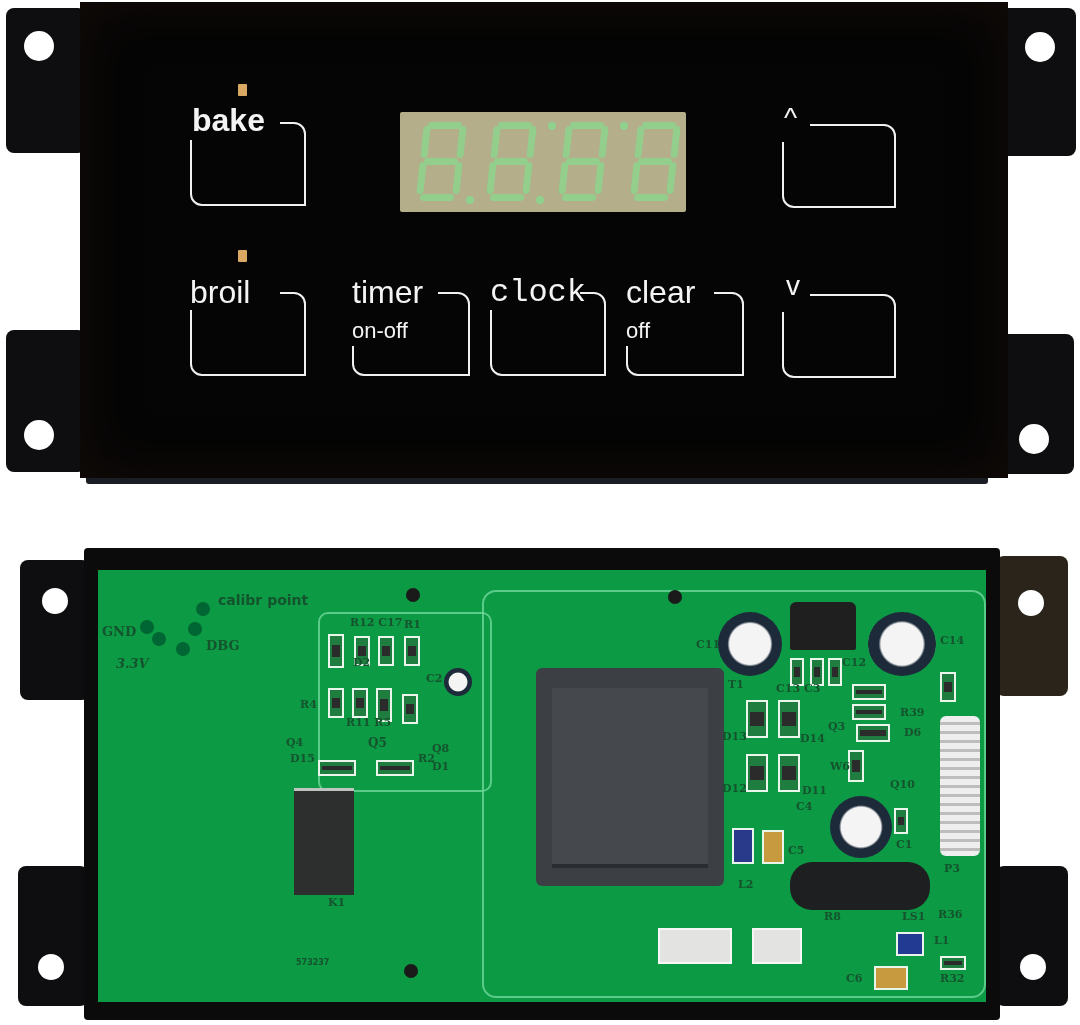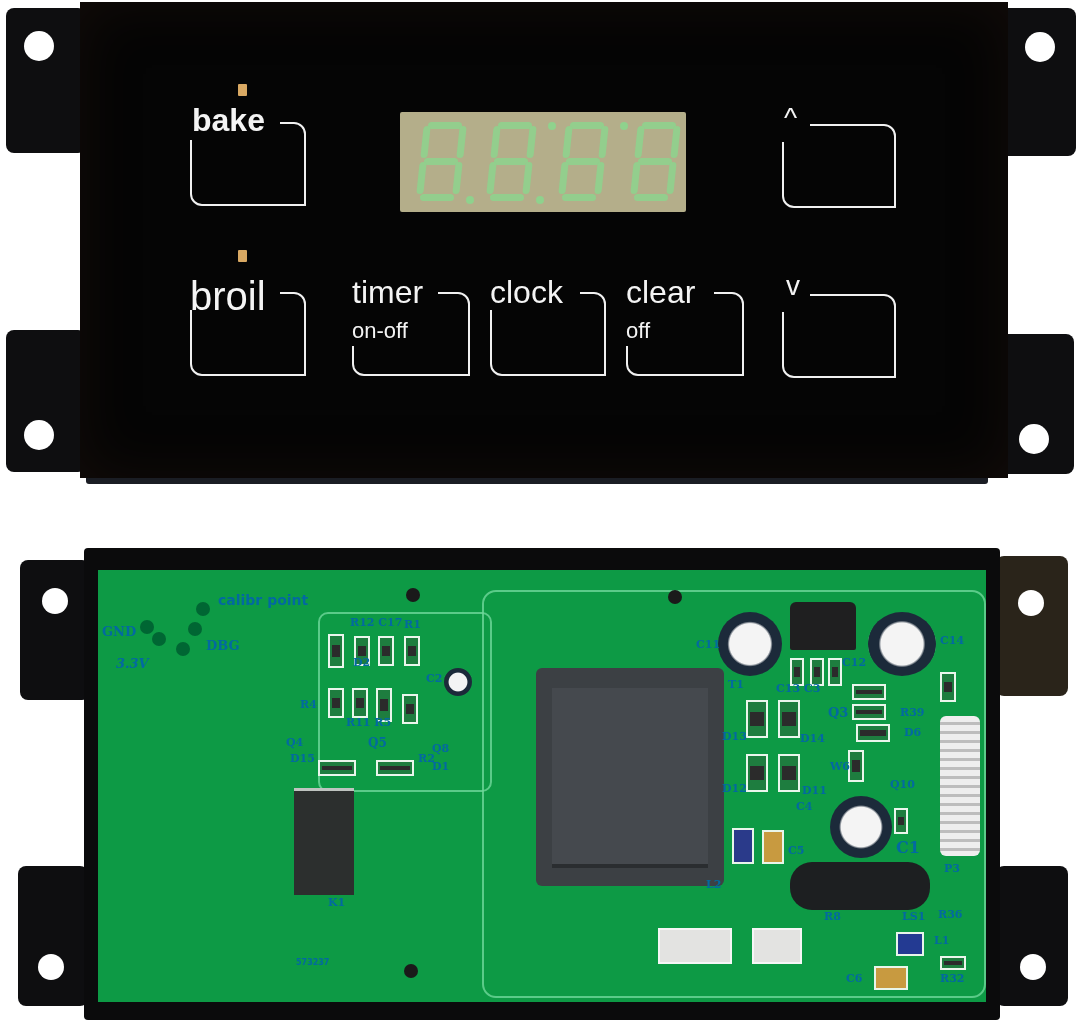--- a/index.html
+++ b/index.html
@@ -23,21 +23,21 @@
   .digit{position:absolute;top:10px;width:50px;height:80px;}
   .seg{position:absolute;background:#8fd28d;opacity:.9;}
   .seg.h{width:34px;height:7px;border-radius:4px;}
   .seg.v{width:7px;height:32px;border-radius:4px;transform:skewX(-6deg);}
   .dp{position:absolute;width:8px;height:8px;border-radius:50%;background:#8fd28d;}
 
   
   .housing{position:absolute;left:84px;top:548px;width:916px;height:472px;background:#0b0b0c;border-radius:4px;}
   .pcb{position:absolute;left:98px;top:570px;width:888px;height:432px;background:#0d9a45;}
   .pcb-zone{position:absolute;border:2px solid #6fd79a;border-radius:10px;opacity:.8;}
-  .silk{position:absolute;color:#0369a1;font-family:"DejaVu Serif",serif;font-weight:bold;font-size:13px;white-space:nowrap;}
+  .silk{position:absolute;color:#14532d;font-family:"DejaVu Serif",serif;font-weight:bold;font-size:13px;white-space:nowrap;}
   .silk.sans{font-family:"DejaVu Sans",sans-serif;font-weight:bold;font-size:14px;}
   .via{position:absolute;border-radius:50%;background:#063;}
   .pad{position:absolute;background:#e2e7e3;border:2px solid #e8f5ea;}
   .smd{position:absolute;border:2px solid #eaf6ec;background:#1e7d3f;}
   .smd i{position:absolute;left:2px;right:2px;top:30%;bottom:30%;background:#2b2b2b;display:block;}
   .cap{position:absolute;border-radius:50%;background:radial-gradient(circle at 50% 50%,#f4f4f4 0 45%,#1c2a3a 50% 72%,#c7ced6 74% 100%);}
   .transformer{position:absolute;left:536px;top:668px;width:188px;height:218px;background:#3c4044;border-radius:6px;}
   .transformer .inner{position:absolute;left:16px;top:20px;width:156px;height:176px;background:#45494e;box-shadow:0 4px 0 #2a2d30;}
   .relay{position:absolute;left:294px;top:788px;width:60px;height:104px;background:#2c2f2e;border-top:3px solid #bfc4c0;}
   .buzzer{position:absolute;left:790px;top:862px;width:140px;height:48px;background:#1d1f21;border-radius:22px;}
@@ -67,35 +67,35 @@
 
   <div class="key" style="left:188px;top:100px;width:120px;height:106px;text-align:center;">
     <div class="frame" style="left:2px;top:22px;width:112px;height:80px;"></div>
     <div class="gapmask" style="left:0;top:10px;width:92px;height:30px;"></div>
     <span class="lbl" style="left:4px;top:2px;font-size:32px;font-weight:bold;">bake</span>
   </div>
 
   <div class="key" style="left:188px;top:270px;width:120px;height:106px;">
     <div class="frame" style="left:2px;top:22px;width:112px;height:80px;"></div>
     <div class="gapmask" style="left:0;top:10px;width:92px;height:30px;"></div>
-    <span class="lbl" style="left:2px;top:4px;font-size:40px;">broil</span>
+    <span class="lbl" style="left:2px;top:4px;font-size:32px;">broil</span>
   </div>
 
   <div class="key" style="left:350px;top:270px;width:122px;height:106px;">
     <div class="frame" style="left:2px;top:22px;width:114px;height:80px;"></div>
     <div class="gapmask" style="left:0;top:10px;width:88px;height:30px;"></div>
     <div class="gapmask" style="left:0;top:40px;width:82px;height:36px;"></div>
     <span class="lbl" style="left:2px;top:4px;font-size:32px;">timer</span>
     <span class="sub" style="left:2px;top:48px;">on-off</span>
   </div>
 
   <div class="key" style="left:488px;top:270px;width:120px;height:106px;">
     <div class="frame" style="left:2px;top:22px;width:112px;height:80px;"></div>
     <div class="gapmask" style="left:0;top:10px;width:92px;height:30px;"></div>
-    <span class="lbl" style="left:2px;top:4px;font-size:32px;">clock</span>
+    <span class="lbl" style="left:2px;top:4px;font-size:32px;font-family:Liberation Mono, monospace;">clock</span>
   </div>
 
   <div class="key" style="left:624px;top:270px;width:122px;height:106px;">
     <div class="frame" style="left:2px;top:22px;width:114px;height:80px;"></div>
     <div class="gapmask" style="left:0;top:10px;width:90px;height:30px;"></div>
     <div class="gapmask" style="left:0;top:40px;width:40px;height:36px;"></div>
     <span class="lbl" style="left:2px;top:4px;font-size:32px;">clear</span>
     <span class="sub" style="left:2px;top:48px;">off</span>
   </div>
 
@@ -285,35 +285,35 @@
       <i></i>
     </div>
   <div class="smd" style="left:940px;top:672px;width:12px;height:26px;">
       <i></i>
     </div>
   <div class="smd" style="left:848px;top:750px;width:12px;height:28px;">
       <i></i>
     </div>
   <span class="silk" style="left:900px;top:706px;font-size:11px;">R39</span>
   <span class="silk" style="left:904px;top:726px;font-size:11px;">D6</span>
-  <span class="silk" style="left:828px;top:705px;font-size:13px;text-align:right;">Q3</span>
+  <span class="silk" style="left:828px;top:720px;font-size:11px;text-align:right;">Q3</span>
   <span class="silk" style="left:830px;top:760px;font-size:11px;">W6</span>
   <span class="silk" style="left:890px;top:778px;font-size:11px;">Q10</span>
   <div class="smd" style="left:894px;top:808px;width:10px;height:22px;">
       <i></i>
     </div>
-  <span class="silk" style="left:896px;top:838px;font-size:16px;">C1</span>
+  <span class="silk" style="left:896px;top:838px;font-size:11px;">C1</span>
 
   <div class="coil"></div>
   <span class="silk" style="left:944px;top:862px;font-size:11px;">P3</span>
 
   <div class="pad" style="left:732px;top:828px;width:18px;height:32px;background:#2a3a8a;"></div>
   <div class="pad" style="left:762px;top:830px;width:18px;height:30px;background:#c89a40;"></div>
   <span class="silk" style="left:788px;top:844px;font-size:11px;">C5</span>
-  <span class="silk" style="left:706px;top:878px;font-size:11px;">L2</span>
+  <span class="silk" style="left:738px;top:878px;font-size:11px;">L2</span>
 
   <div class="buzzer"></div>
   <span class="silk" style="left:824px;top:910px;font-size:11px;">R8</span>
   <span class="silk" style="left:902px;top:910px;font-size:11px;">LS1</span>
   <span class="silk" style="left:938px;top:908px;font-size:11px;">R36</span>
   <div class="pad" style="left:896px;top:932px;width:24px;height:20px;background:#233a92;"></div>
   <span class="silk" style="left:934px;top:934px;font-size:11px;">L1</span>
   <div class="smd" style="left:940px;top:956px;width:22px;height:10px;">
       <i></i>
     </div>

